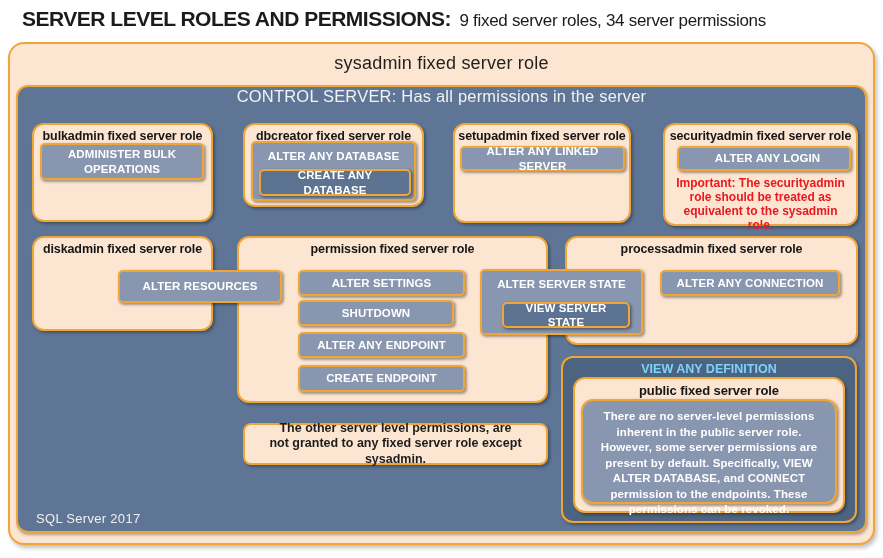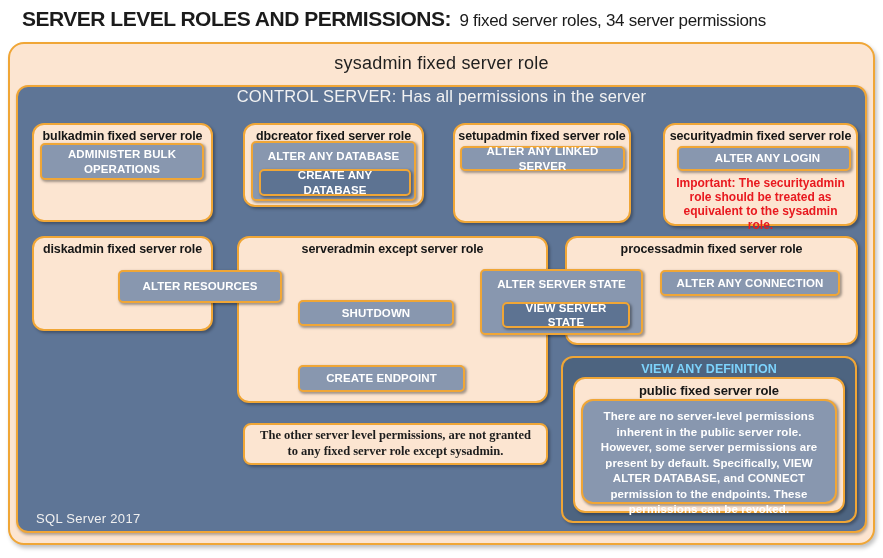--- a/index.html
+++ b/index.html
@@ -53,23 +53,22 @@
   .warning {
     position:absolute; left:6px; right:6px; top:51px;
     color:var(--warning-red,#e8191f); font-weight:bold; font-size:12px;
     text-align:center; line-height:1.18;
   }
 
   .note-box {
     background:var(--peach,#fce5d1); border-radius:8px;
     display:flex; align-items:center; justify-content:center;
     font-weight:bold; font-size:12.5px; color:#1d1d1d;
-    text-align:center; line-height:1.25; padding:2px 12px;
+    text-align:center; line-height:1.25; padding:2px 24px;
     box-shadow:2px 2px 3px rgba(0,0,0,0.3);
-    font-family:Liberation Serif, serif;
   }
 
   .vad {
     background:var(--slate-dark,#4d6480); border-radius:12px;
     box-shadow:2px 2px 3px rgba(0,0,0,0.3);
   }
   .vad-title { text-align:center; color:#7dd3fc; font-weight:bold; font-size:12.5px; padding-top:4px; }
 
   .public-desc {
     color:#ffffff; font-weight:bold; font-size:11.5px;
@@ -112,39 +111,41 @@
   <div class="box role" style="left:32px; top:236px; width:181px; height:95px;">
     <div class="role-title">diskadmin fixed server role</div>
   </div>
 
   <div class="box role" style="left:663px; top:123px; width:195px; height:103px;">
     <div class="role-title">securityadmin fixed server role</div>
     <div class="warning">Important: The securityadmin role should be treated as equivalent to the sysadmin role.</div>
   </div>
 
   <div class="box role" style="left:237px; top:236px; width:311px; height:167px;">
-    <div class="role-title">serveradmin except server role</div>
+    <div class="role-title">permission fixed server role</div>
   </div>
 
   <div class="box role" style="left:565px; top:236px; width:293px; height:109px;">
     <div class="role-title">processadmin fixed server role</div>
   </div>
 
   <div class="perm" style="left:40px; top:143px; width:164px; height:37px;">ADMINISTER BULK OPERATIONS</div>
 
   <div class="perm labeled" style="left:251px; top:141px; width:165px; height:60px;">ALTER ANY DATABASE</div>
   <div class="perm dark" style="left:259px; top:169px; width:152px; height:27px;">CREATE ANY DATABASE</div>
 
   <div class="perm" style="left:460px; top:146px; width:165px; height:25px;">ALTER ANY LINKED SERVER</div>
 
   <div class="perm" style="left:677px; top:146px; width:174px; height:25px;padding-left:13px;">ALTER ANY LOGIN</div>
 
   <div class="perm" style="left:118px; top:270px; width:164px; height:33px;">ALTER RESOURCES</div>
 
+  <div class="perm" style="left:298px; top:270px; width:167px; height:26px;">ALTER SETTINGS</div>
   <div class="perm" style="left:298px; top:300px; width:156px; height:26px;">SHUTDOWN</div>
+  <div class="perm" style="left:298px; top:332px; width:167px; height:26px;">ALTER ANY ENDPOINT</div>
   <div class="perm" style="left:298px; top:365px; width:167px; height:27px;">CREATE ENDPOINT</div>
 
   <div class="perm labeled" style="left:480px; top:269px; width:163px; height:66px;">ALTER SERVER STATE</div>
   <div class="perm dark" style="left:502px; top:302px; width:128px; height:26px;">VIEW SERVER STATE</div>
 
   <div class="perm" style="left:660px; top:270px; width:180px; height:26px;">ALTER ANY CONNECTION</div>
 
   <div class="box note-box" style="left:243px; top:423px; width:305px; height:42px;">The other server level permissions, are not granted to any fixed server role except sysadmin.</div>
 
   <div class="box vad" style="left:561px; top:356px; width:296px; height:167px;">

